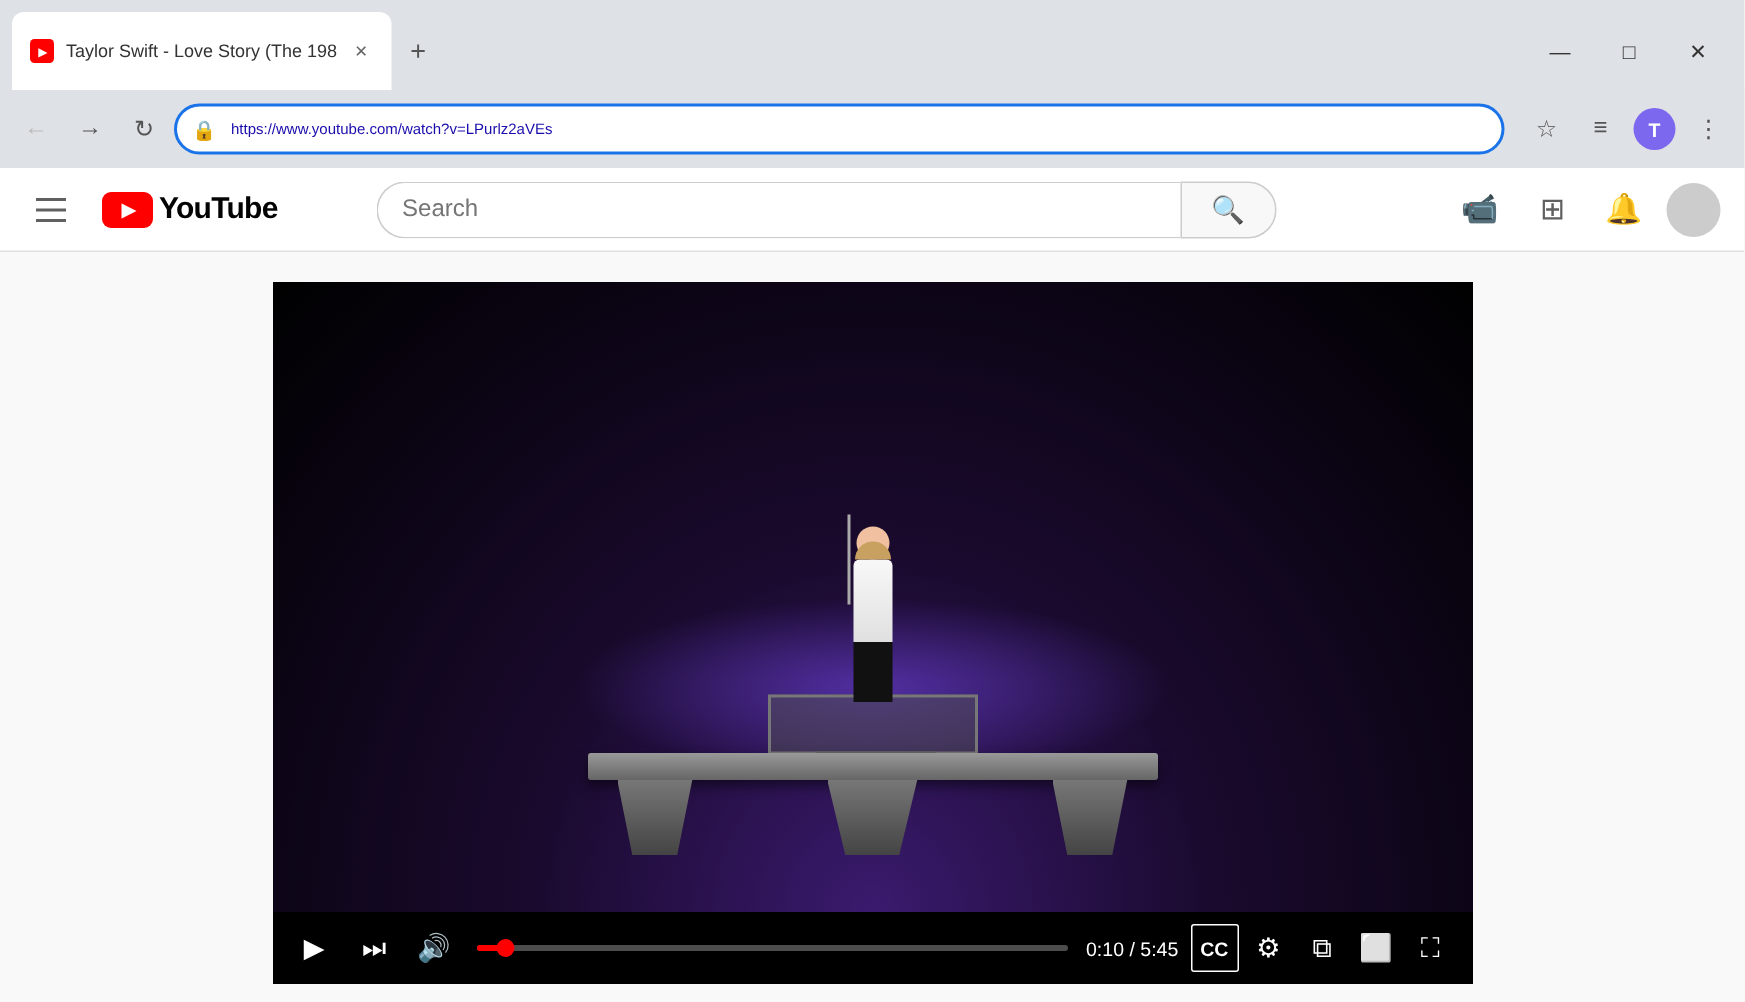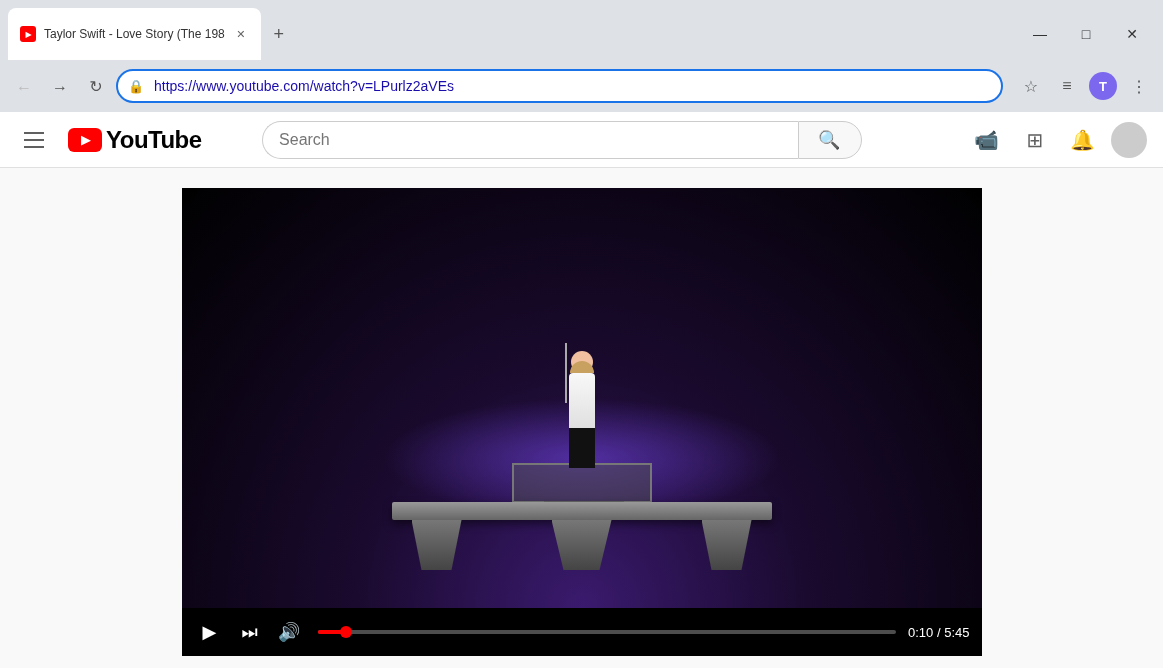--- a/index.html
+++ b/index.html
@@ -17,34 +17,34 @@
     .tab-close { width: 16px; height: 16px; border-radius: 50%; display: flex; align-items: center; justify-content: center; font-size: 11px; color: #666; cursor: pointer; flex-shrink: 0; }
     .new-tab-btn { width: 28px; height: 28px; border-radius: 50%; display: flex; align-items: center; justify-content: center; font-size: 18px; color: #555; cursor: pointer; background: transparent; border: none; }
     .window-controls { margin-left: auto; display: flex; gap: 0; }
     .win-btn { width: 46px; height: 36px; display: flex; align-items: center; justify-content: center; font-size: 14px; color: #333; cursor: pointer; }
 
     
     .nav-bar { background: #dee1e6; display: flex; align-items: center; padding: 4px 8px; gap: 4px; height: 52px; }
     .nav-btn { width: 32px; height: 32px; border-radius: 50%; display: flex; align-items: center; justify-content: center; cursor: pointer; color: #555; font-size: 16px; }
     .nav-btn.disabled { color: #bbb; cursor: default; }
     .address-bar-container { flex: 1; position: relative; display: flex; align-items: center; }
-    .address-bar { width: 100%; height: 34px; border: 2px solid #1a73e8; border-radius: 20px; padding: 0 12px 0 36px; font-size: 14px; color: #1a0dab; background: #fff; outline: none; }
+    .address-bar { width: 100%; height: 34px; border: 2px solid #1a73e8; border-radius: 20px; padding: 0 12px 0 36px; font-size: 10px; color: #1a0dab; background: #fff; outline: none; }
     .lock-icon { position: absolute; left: 12px; color: #555; font-size: 13px; }
     .address-bar-actions { display: flex; align-items: center; gap: 4px; margin-left: 8px; }
     .addr-action-btn { width: 32px; height: 32px; border-radius: 50%; display: flex; align-items: center; justify-content: center; cursor: pointer; color: #555; font-size: 16px; }
     .profile-circle { width: 28px; height: 28px; border-radius: 50%; background: #7b68ee; display: flex; align-items: center; justify-content: center; color: white; font-size: 13px; font-weight: bold; }
 
     
     .yt-header { background: #fff; display: flex; align-items: center; padding: 0 16px; height: 56px; gap: 16px; border-bottom: 1px solid #e0e0e0; }
     .hamburger { display: flex; flex-direction: column; gap: 5px; cursor: pointer; padding: 8px; }
     .hamburger span { width: 20px; height: 2px; background: #606060; display: block; }
     .yt-logo { display: flex; align-items: center; gap: 4px; text-decoration: none; }
     .yt-logo-icon { width: 34px; height: 24px; background: #ff0000; border-radius: 6px; display: flex; align-items: center; justify-content: center; }
     .yt-logo-icon::after { content: '▶'; color: white; font-size: 13px; margin-left: 2px; }
-    .yt-logo-text { font-size: 24px; font-weight: 700; color: #030303; letter-spacing: -0.5px; }
+    .yt-logo-text { font-size: 20px; font-weight: 700; color: #030303; letter-spacing: -0.5px; }
     .search-container { flex: 1; display: flex; max-width: 600px; margin: 0 auto; }
     .search-input { flex: 1; height: 38px; border: 1px solid #ccc; border-right: none; border-radius: 20px 0 0 20px; padding: 0 16px; font-size: 16px; color: #333; outline: none; }
     .search-btn { width: 64px; height: 38px; background: #f8f8f8; border: 1px solid #ccc; border-radius: 0 20px 20px 0; cursor: pointer; display: flex; align-items: center; justify-content: center; font-size: 18px; color: #555; }
     .yt-header-actions { margin-left: auto; display: flex; align-items: center; gap: 8px; }
     .yt-action-btn { width: 40px; height: 40px; border-radius: 50%; display: flex; align-items: center; justify-content: center; cursor: pointer; color: #606060; font-size: 20px; }
     .yt-avatar { width: 36px; height: 36px; border-radius: 50%; background: #ccc; }
 
     
     .video-area { background: #f9f9f9; padding: 20px 0; display: flex; justify-content: center; }
     .video-container { position: relative; width: 800px; background: #000; }
@@ -170,15 +170,22 @@
       <div class="progress-bar">
         <div class="progress-fill" style="width: 5%;">
           <div class="progress-dot"></div>
         </div>
       </div>
       <span class="time-display">
         <span>0:10</span>
         <span> / </span>
         <span>5:45</span>
       </span>
+      <div class="ctrl-right">
+        <div class="cc-btn ctrl-btn">CC</div>
+        <div class="ctrl-btn">⚙</div>
+        <div class="ctrl-btn">⧉</div>
+        <div class="ctrl-btn">⬜</div>
+        <div class="ctrl-btn">⛶</div>
+      </div>
     </div>
   </div>
 </div>
 
 </body></html>

